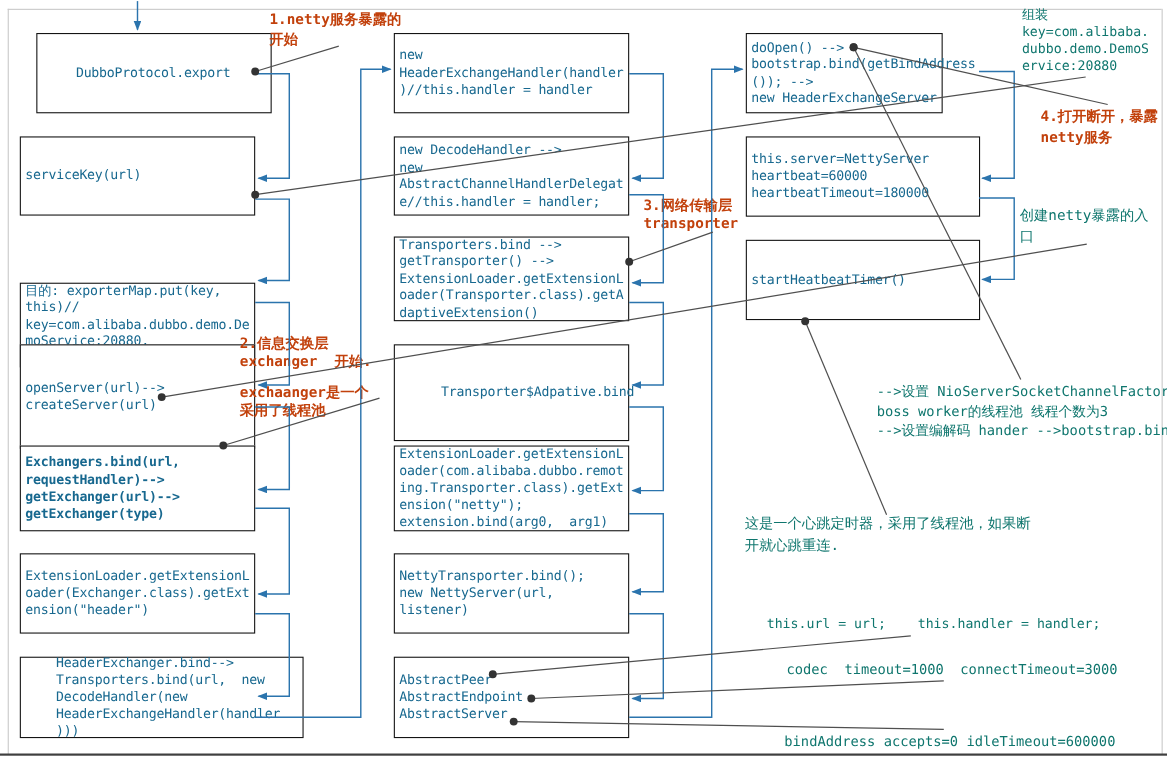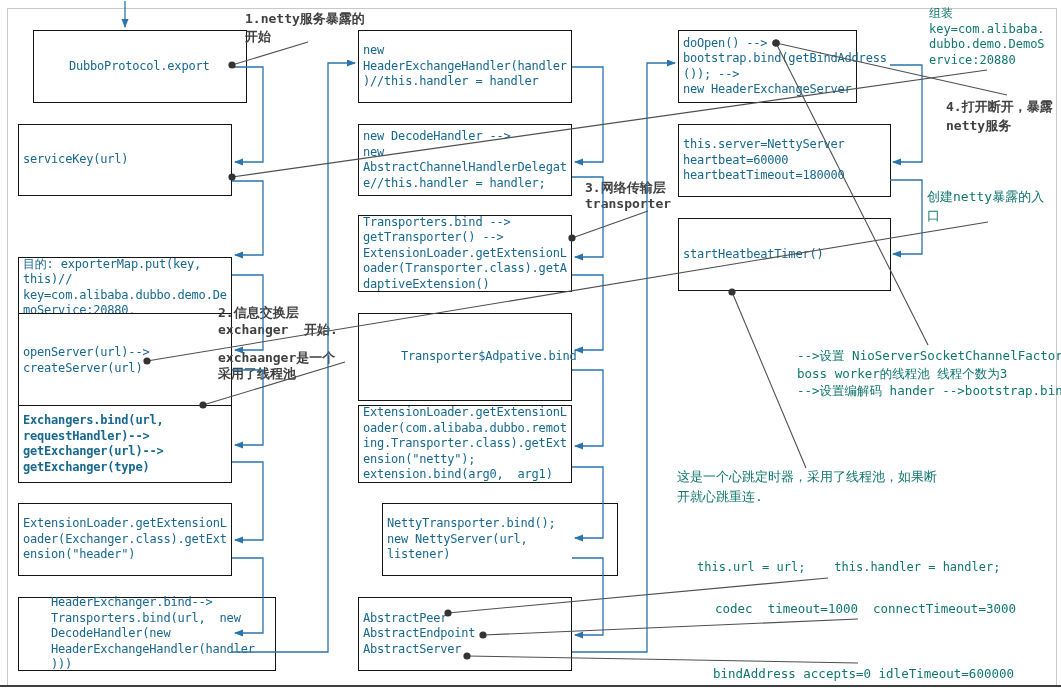--- a/index.html
+++ b/index.html
@@ -4,21 +4,21 @@
 <style>
   html,body{margin:0;padding:0;background:#fff;}
   .canvas{position:relative;width:1061px;height:688px;background:#fff;overflow:hidden;
           font-family:"DejaVu Sans Mono","DejaVu Sans",monospace;}
   .frame{position:absolute;background:#c9c9c9;}
   .frame.dark{background:#3f3f3f;}
   .box{position:absolute;border:1px solid #141414;background:#fff;color:#17688f;
        font-size:12px;line-height:15.5px;letter-spacing:-0.2px;white-space:pre;
        display:flex;align-items:center;padding-left:4px;box-sizing:border-box;z-index:1;}
   .note{position:absolute;white-space:pre;z-index:2;}
-  .note.red{color:#404040;font-weight:bold;}
+  .note.red{color:#c2410c;font-weight:bold;}
   .note.gray{color:#0f766e;}
   #wires{position:absolute;left:0;top:0;z-index:5;pointer-events:none;}
 </style>
 </head>
 <body>
 
 <div class="canvas">
 
   <div class="frame" style="left:7px;top:8px;width:1049px;height:1px;"></div>
   <div class="frame" style="left:7px;top:8px;width:1px;height:678px;"></div>
@@ -58,21 +58,21 @@
 getTransporter() --&gt;
 ExtensionLoader.getExtensionL
 oader(Transporter.class).getA
 daptiveExtension()</div>
       <div class="box" style="left: 358px; top: 313px; width: 214px; height: 88px; padding-left: 42px;">Transporter$Adpative.bind</div>
       <div class="box" style="left: 358px; top: 405px; width: 214px; height: 78px;">ExtensionLoader.getExtensionL
 oader(com.alibaba.dubbo.remot
 ing.Transporter.class).getExt
 ension("netty");
 extension.bind(arg0,  arg1)</div>
-      <div class="box" style="left: 358px; top: 503px; width: 236px; height: 73px; margin-left: 24px;">NettyTransporter.bind();
+      <div class="box" style="left: 358px; top: 503px; width: 214px; height: 73px;">NettyTransporter.bind();
 new NettyServer(url,
 listener)</div>
       <div class="box" style="left: 358px; top: 597px; width: 214px; height: 74px;">AbstractPeer
 AbstractEndpoint
 AbstractServer</div>
       <div class="box" style="left: 678px; top: 30px; width: 179px; height: 73px;">doOpen() --&gt;
 bootstrap.bind(getBindAddress
 ()); --&gt;
 new HeaderExchangeServer</div>
       <div class="box" style="left: 678px; top: 124px; width: 213px; height: 73px;">this.server=NettyServer

